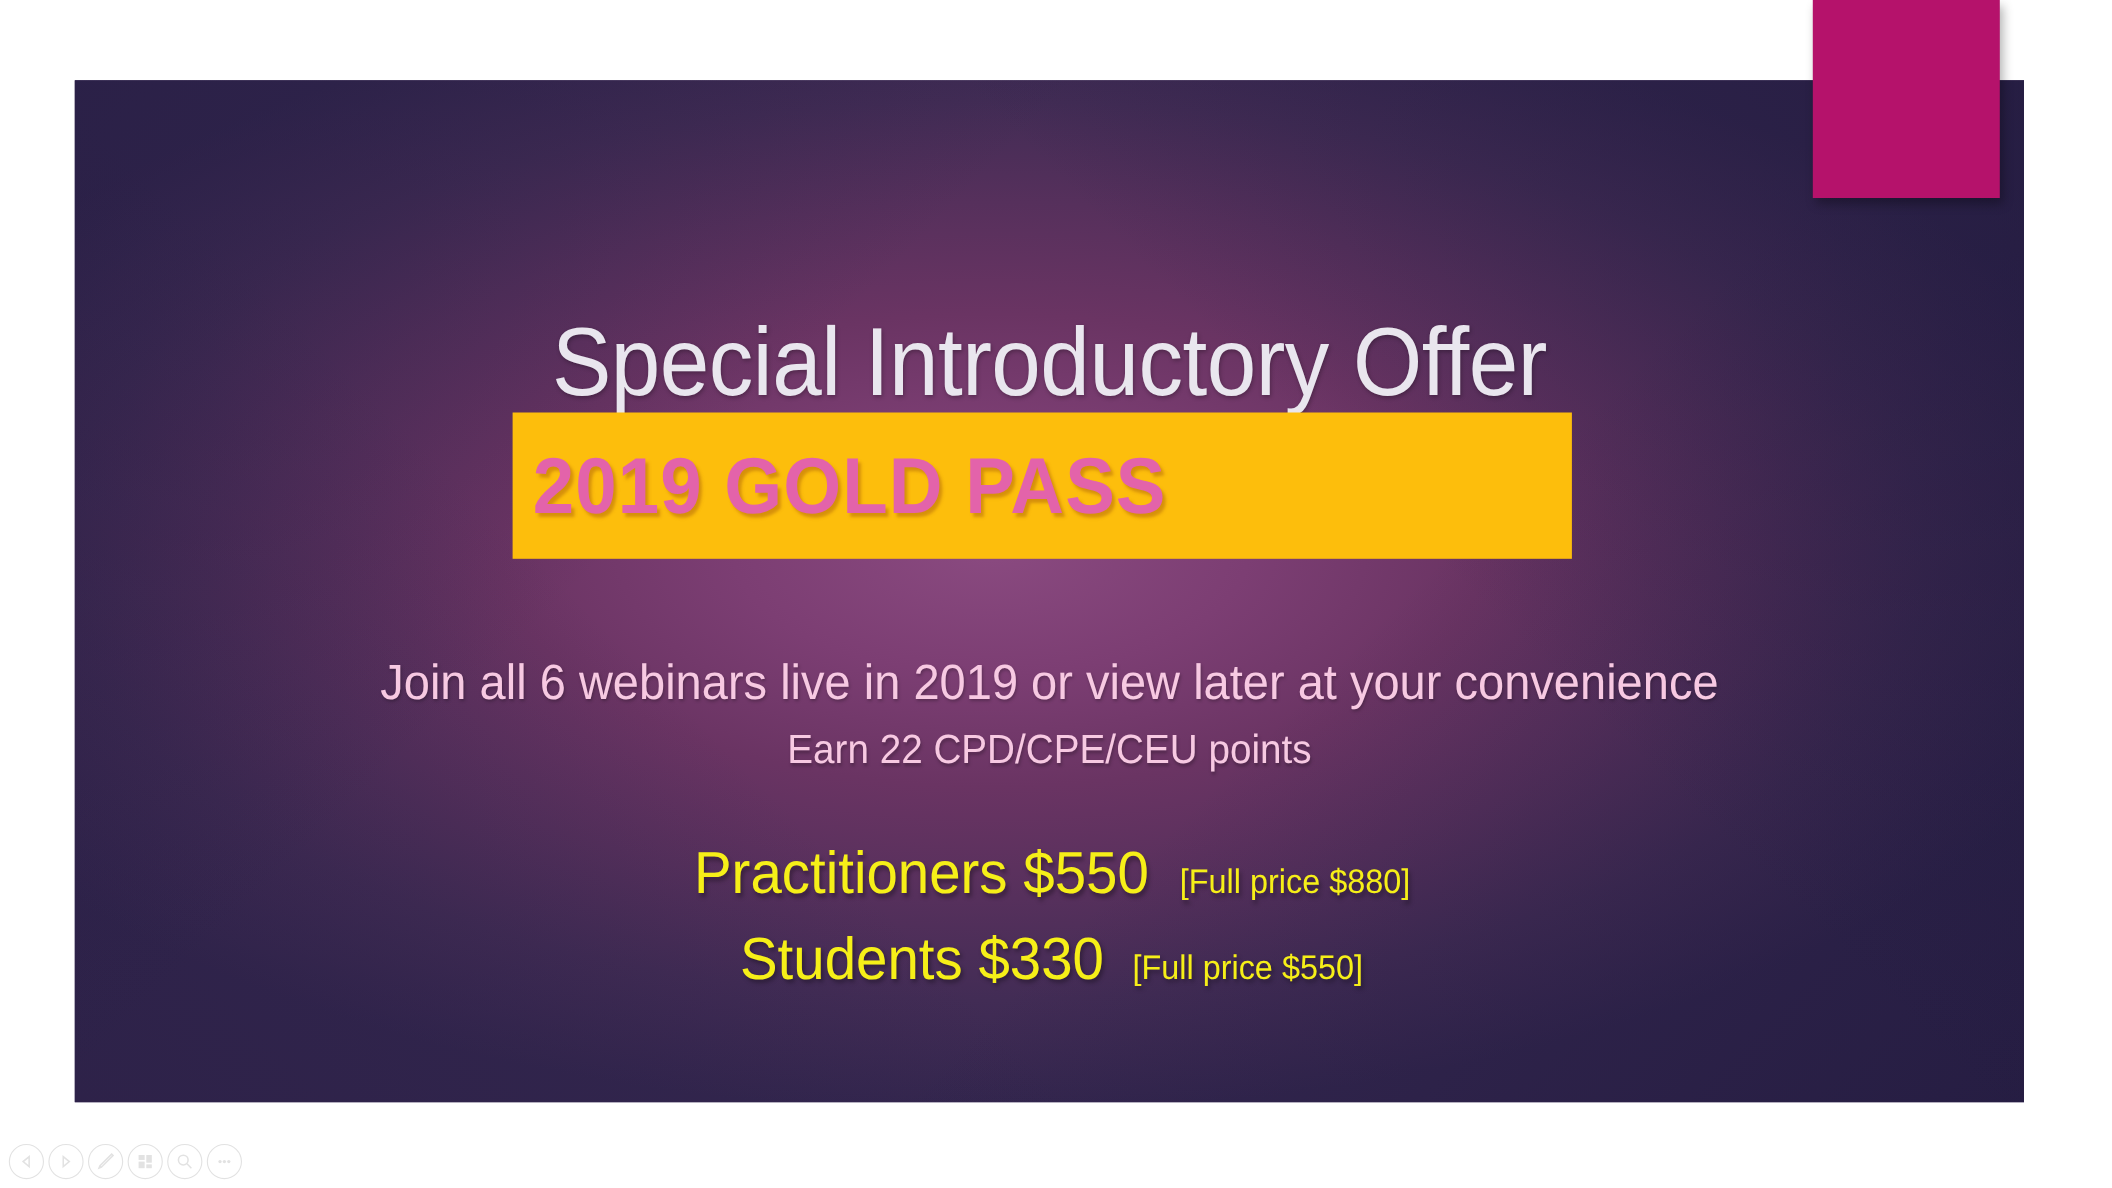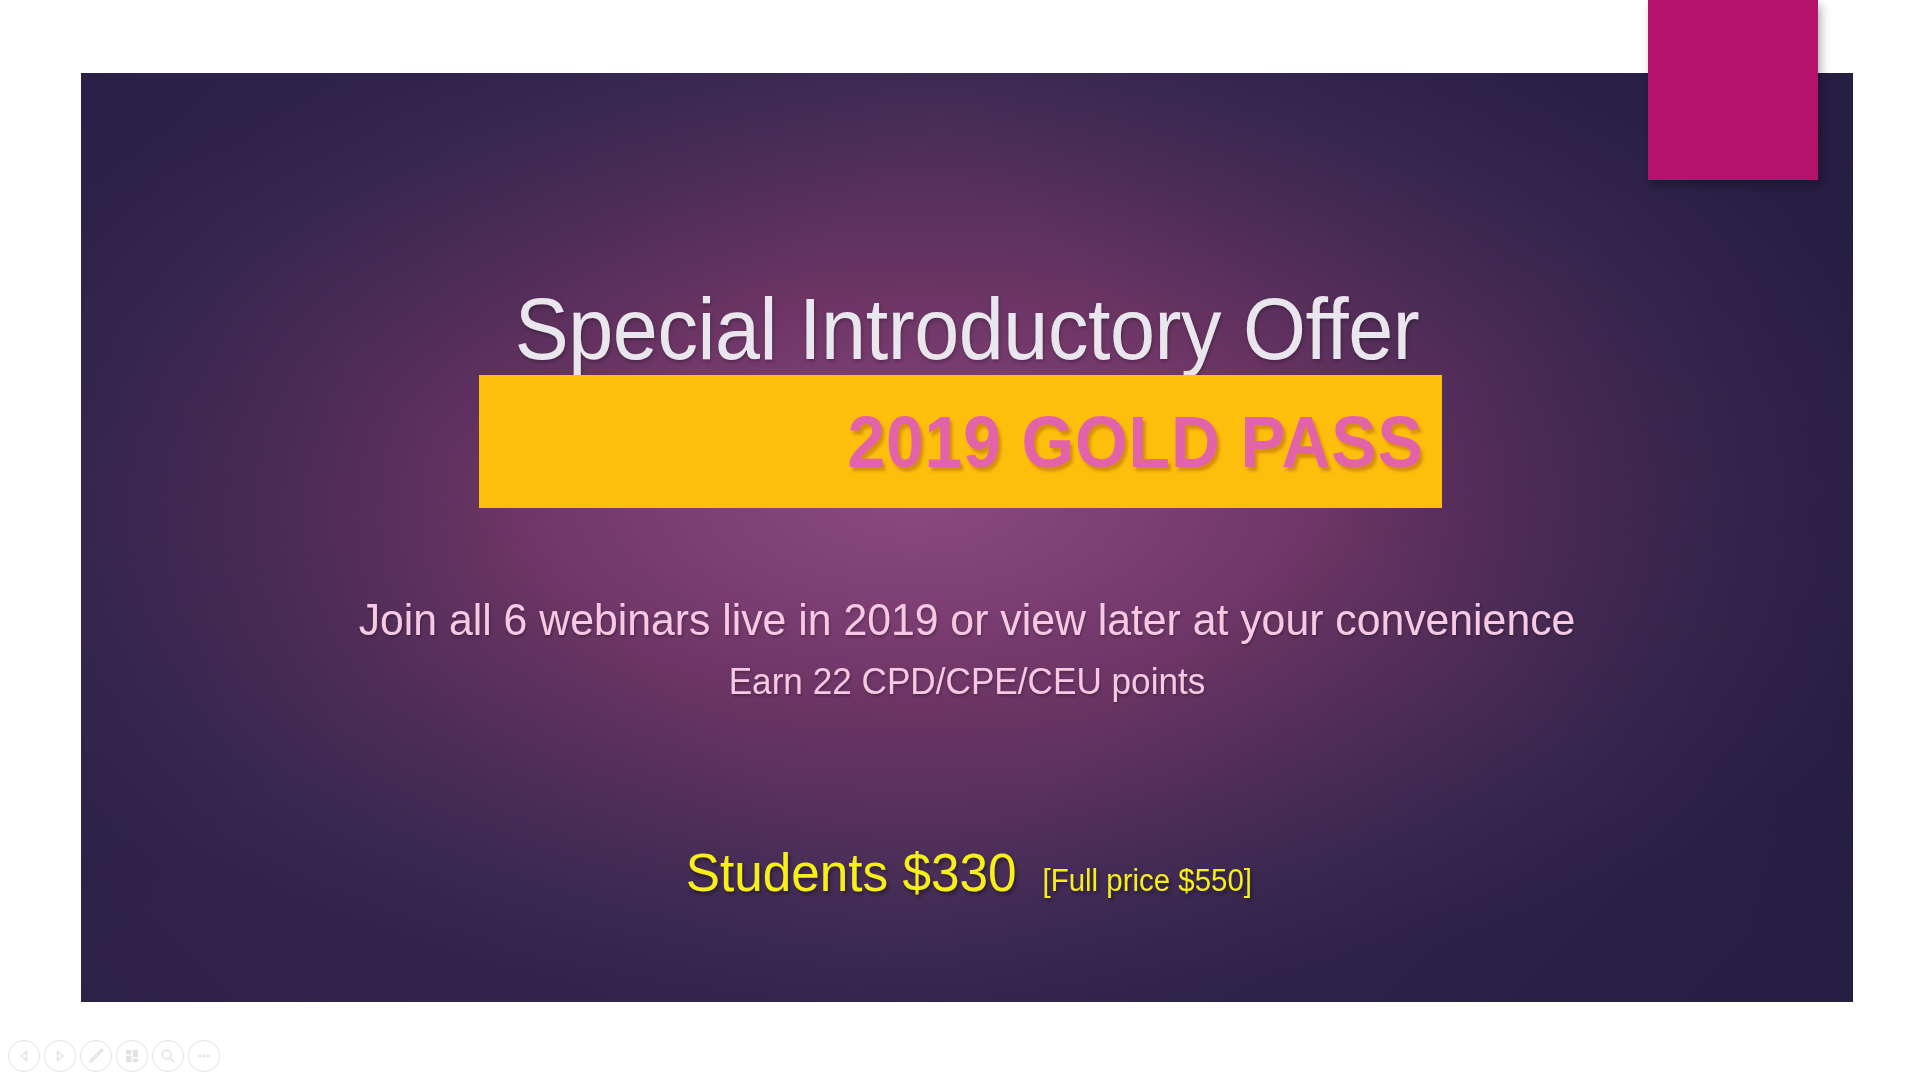--- a/index.html
+++ b/index.html
@@ -15,21 +15,21 @@
   #slideshow-root {
     position: relative;
     width: 1920px;
     height: 1080px;
     background: #ffffff;
   }
 
   
   #slide-canvas {
     position: absolute;
-    left: 81px;
+    left: 68px;
     top: 73px;
     width: 1772px;
     height: 929px;
     overflow: hidden;
     background-color: #3b2a58;
     background-image:
       radial-gradient(ellipse 60% 55% at 47% 46%, #8a4a80 0%, #7c3e73 22%, #6a3463 42%, #56305c 62%, #422c55 80%, #33264e 100%);
   }
 
   
@@ -82,21 +82,21 @@
 
   #gold-banner {
     position: absolute;
     left: 398px;   
     top: 302px;    
     width: 963px;  
     height: 133px; 
     background: #fdbe0c;
     display: flex;
     align-items: center;
-    justify-content: flex-end;
+    justify-content: flex-start;
   }
 
   #gold-banner-label {
     color: #e363aa;
     font-family: "Liberation Sans", sans-serif;
     font-weight: 600;
     font-size: 72px;
     line-height: 1;
     letter-spacing: 1px;
     transform: scaleX(0.94);
@@ -205,20 +205,23 @@
       <div id="slide-title">Special Introductory Offer</div>
 
       <div id="gold-banner">
         <span id="gold-banner-label">2019 GOLD PASS</span>
       </div>
 
       <div id="tagline-primary">Join all 6 webinars live in 2019 or view later at your convenience</div>
 
       <div id="tagline-secondary">Earn 22 CPD/CPE/CEU points</div>
 
+      <div class="price-row" id="price-row-practitioners">
+        <span class="price-main">Practitioners $550</span><span class="price-full">[Full price $880]</span>
+      </div>
 
       <div class="price-row" id="price-row-students">
         <span class="price-main">Students $330</span><span class="price-full">[Full price $550]</span>
       </div>
 
     </div>
   </div>
 
   <div id="accent-bar"></div>
 

